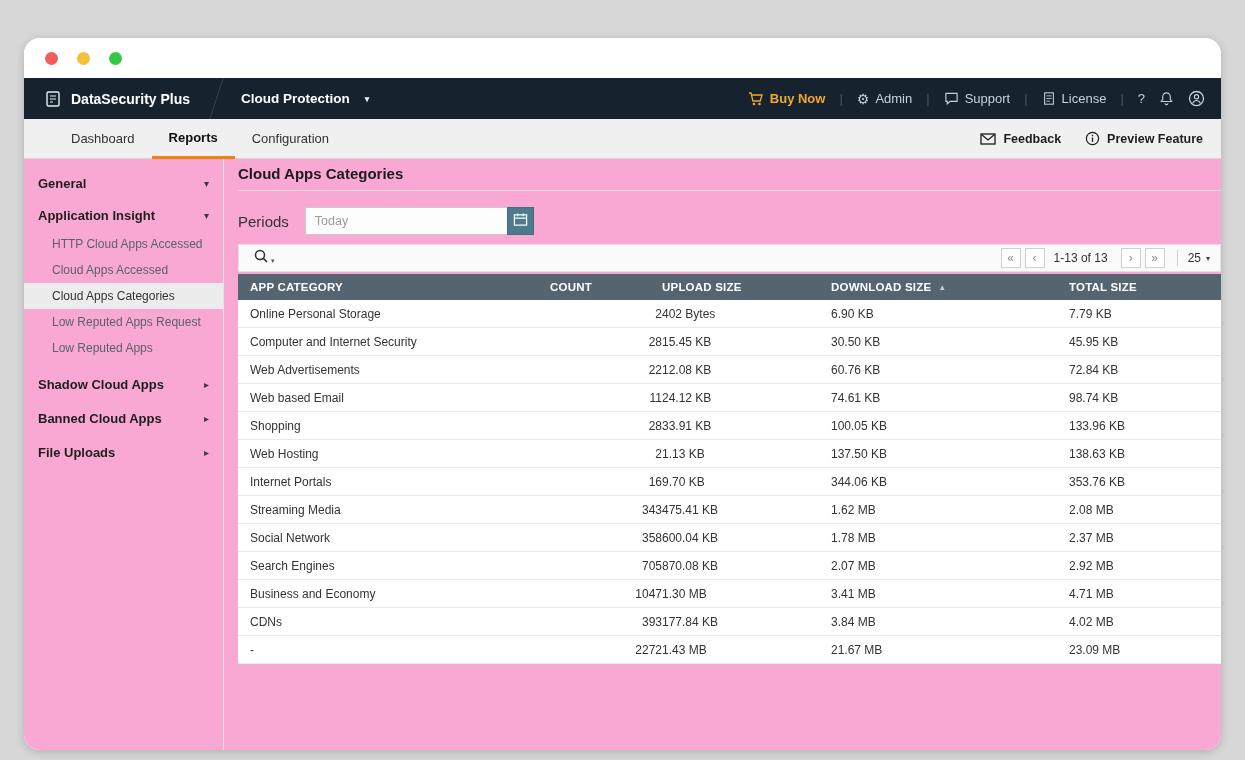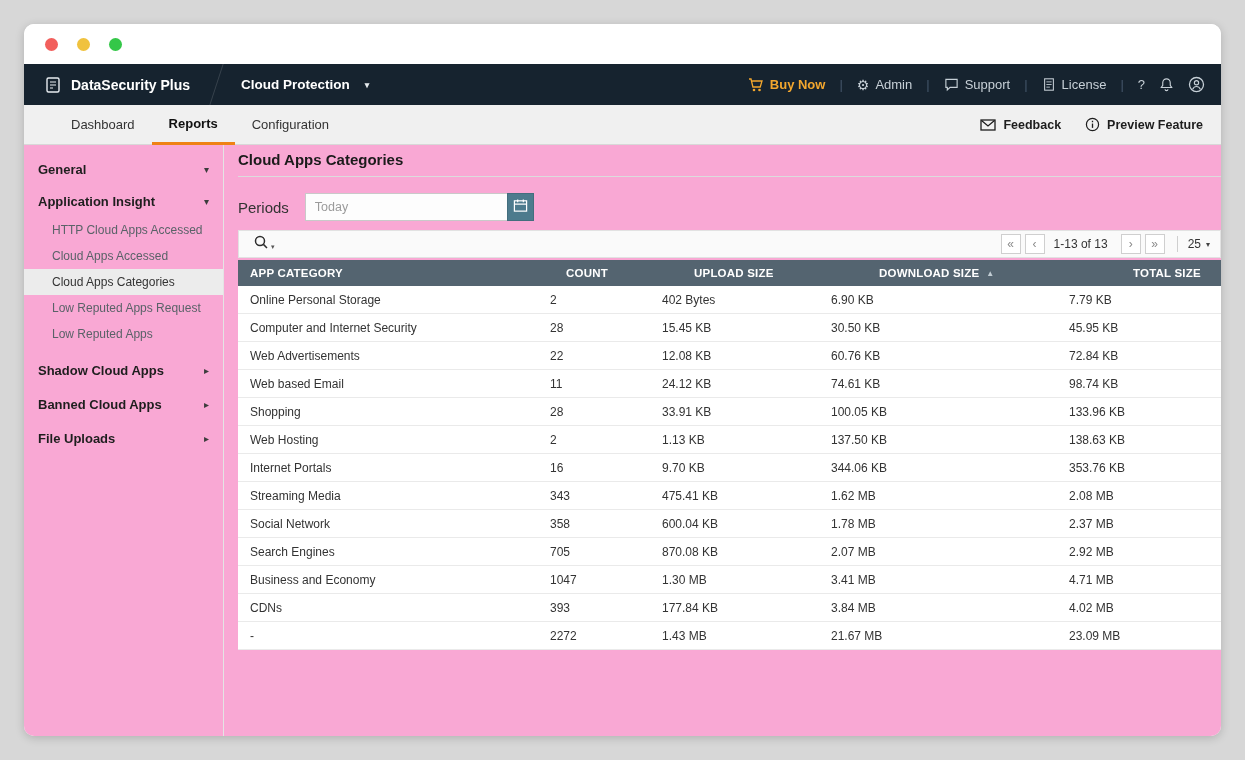--- a/index.html
+++ b/index.html
@@ -3,22 +3,22 @@
 <meta charset="utf-8">
 <style>
   * { margin:0; padding:0; box-sizing:border-box; }
   html,body { width:1245px; height:760px; }
   body {
     background:#d7d7d7;
     font-family:"Liberation Sans", sans-serif;
     position:relative; overflow:hidden;
   }
   .window {
-    position:absolute; left:24px; top:24px; width:1197px; height:712px;
-    background:#fff; border-radius:10px; overflow:hidden;
+    position:absolute; left:24px; top:38px; width:1197px; height:712px;
+    background:#fff; border-radius:16px; overflow:hidden;
     box-shadow:0 2px 10px rgba(0,0,0,.18);
     display:flex; flex-direction:column;
   }
   
   .titlebar { height:40px; background:#fff; display:flex; align-items:center; padding-left:21px; gap:19px; flex:0 0 auto; }
   .dot { width:13px; height:13px; border-radius:50%; display:inline-block; }
   .dot.red { background:#f25f5c; } .dot.yellow { background:#f0c23e; } .dot.green { background:#34c748; }
   
   .topnav { height:41px; background:#16232f; display:flex; align-items:center; padding:0 16px 0 20px; color:#c7d0d7; flex:0 0 auto; }
   .brand { display:flex; align-items:center; gap:9px; color:#fff; font-size:14px; font-weight:bold; }
@@ -63,27 +63,27 @@
   .search-wrap { display:flex; align-items:center; gap:2px; cursor:pointer; }
   .search-caret { font-size:7px; color:#555; margin-top:6px; }
   .pager { margin-left:auto; display:flex; align-items:center; }
   .pg-btn { width:20px; height:20px; border:1px solid #cfcfcf; background:#fff; color:#8a8a8a; font-size:12px; line-height:1; display:flex; align-items:center; justify-content:center; margin-left:4px; cursor:pointer; }
   .pg-range { font-size:12px; color:#333; margin:0 9px; }
   .vsep { width:1px; height:16px; background:#cfcfcf; margin:0 10px 0 12px; }
   .page-size { display:flex; align-items:center; gap:5px; font-size:12px; color:#333; cursor:pointer; }
   .page-size .chev-sm { font-size:8px; color:#444; }
   
   .grid { margin-top:2px; }
-  .thead { display:flex; align-items:center; height:26px; background:#546470; color:#fff;gap:16px; }
+  .thead { display:flex; align-items:center; height:26px; background:#546470; color:#fff; }
   .th { font-size:11.5px; font-weight:bold; letter-spacing:.2px; display:flex; align-items:center; cursor:pointer; }
   .sort-arrow { font-size:8px; margin-left:7px; color:#c2cdd4; }
   .tr { display:flex; align-items:center; height:28px; border-bottom:1px solid #eaeaea; cursor:pointer; background:#fff; }
   .td { font-size:12px; color:#333; white-space:nowrap; overflow:hidden; }
   .col-cat { flex:0 0 312px; padding-left:12px; }
-  .col-count { flex:0 0 112px; }
+  .col-count { flex:0 0 112px;text-align:right; }
   .col-upload { flex:0 0 169px; }
   .col-download { flex:0 0 238px; }
   .col-total { flex:1; }
 </style>
 </head>
 <body>
 
 <div class="window">
 
   <div class="titlebar">

